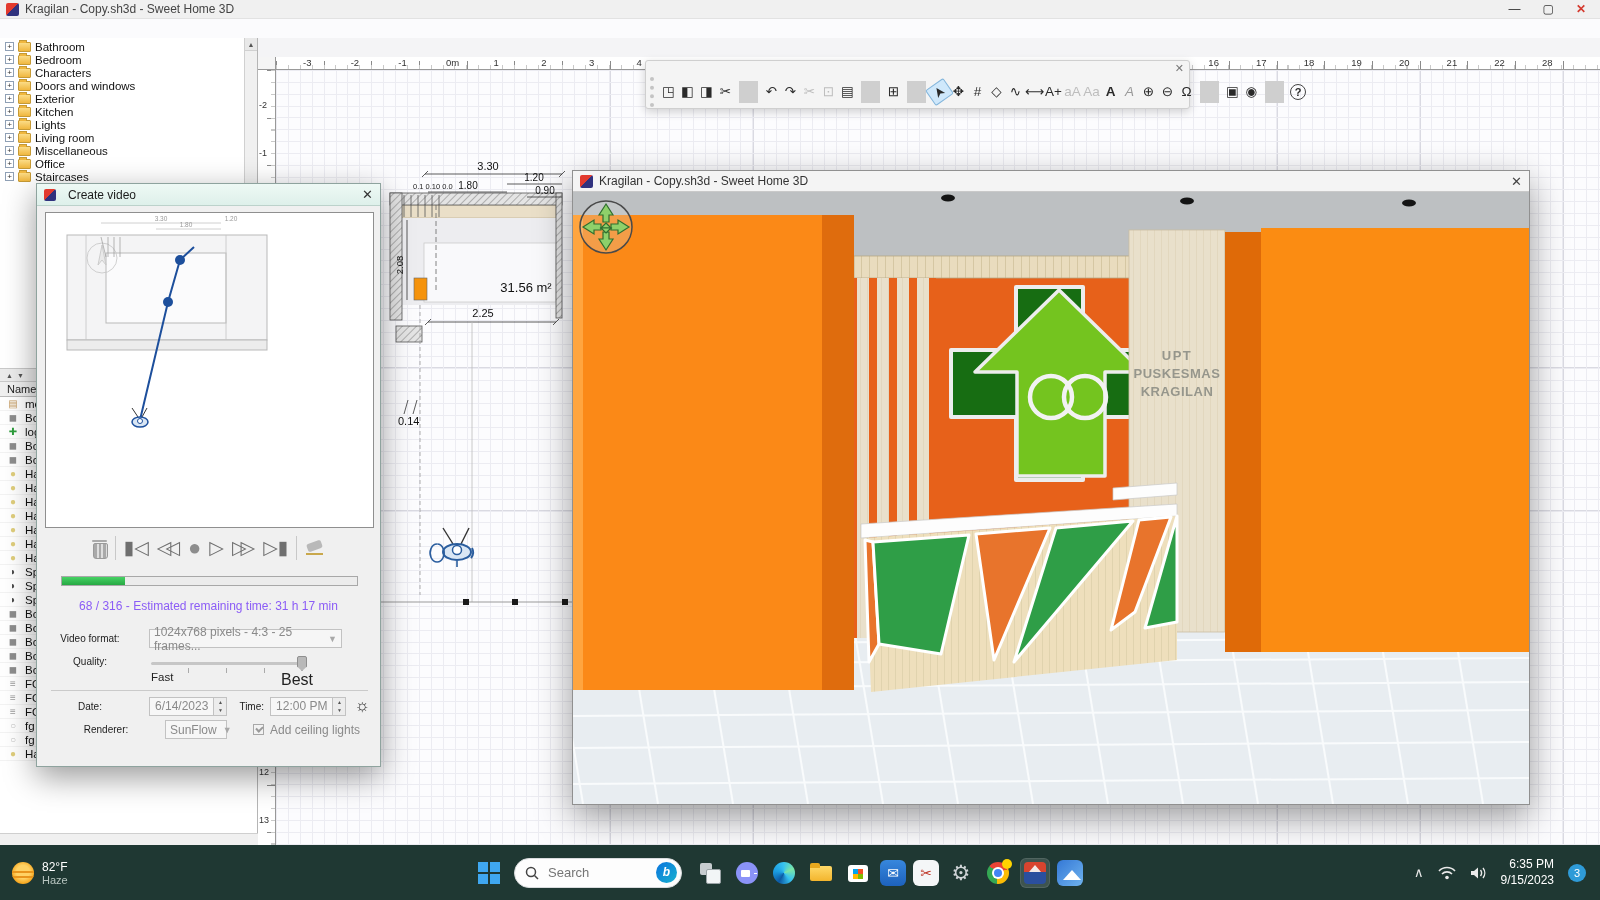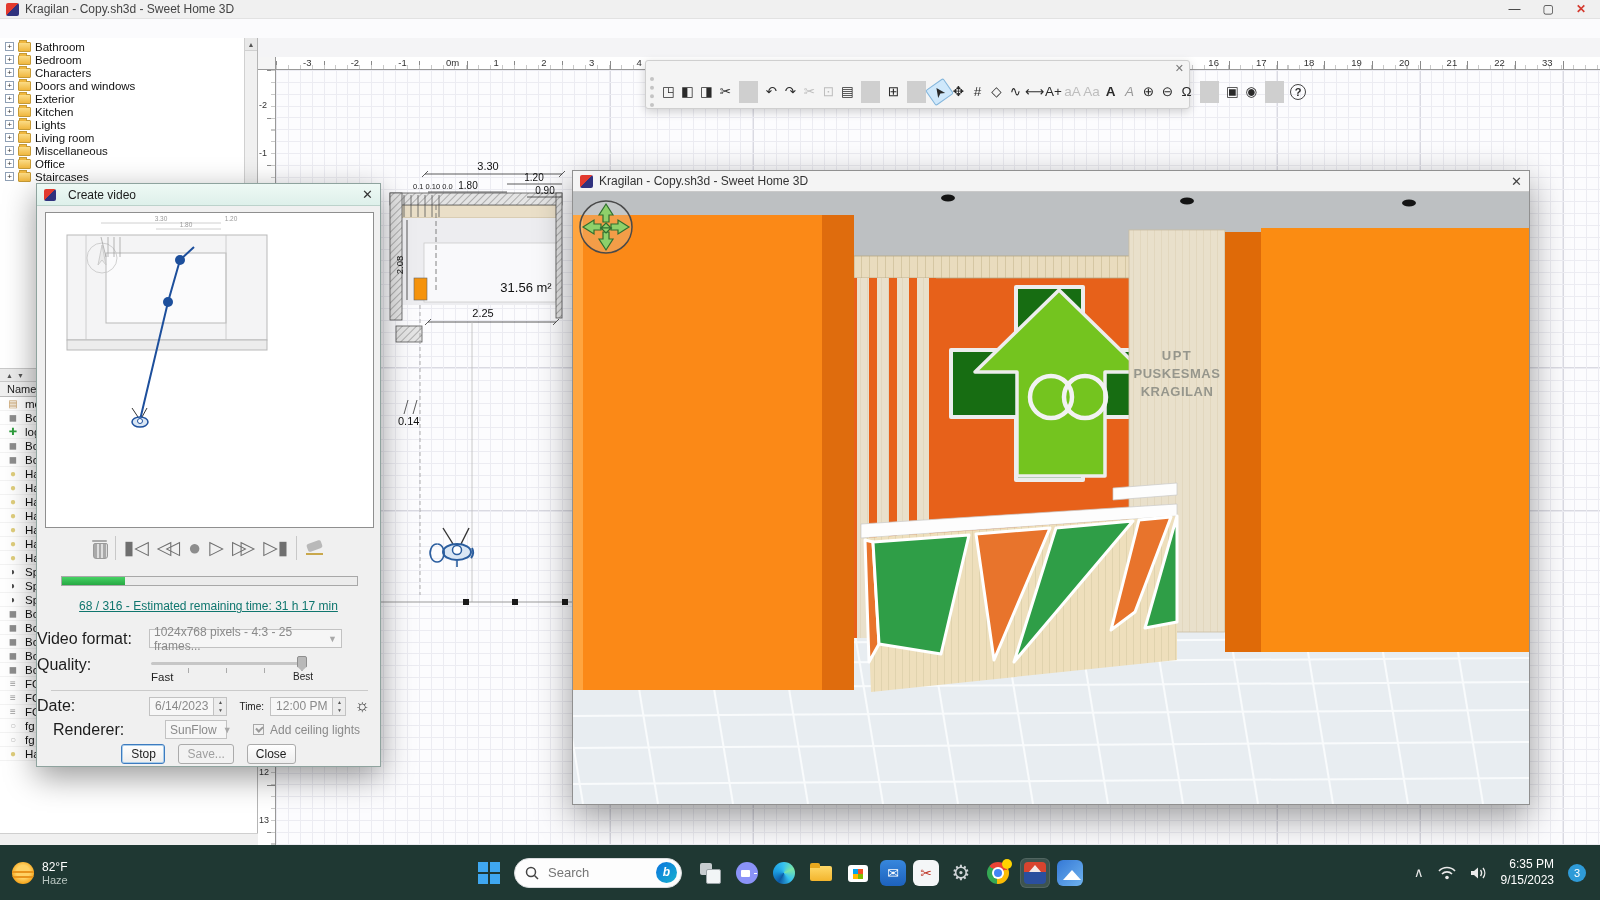--- a/index.html
+++ b/index.html
@@ -87,34 +87,34 @@
   .media-btn.rec{color:#8d8d8d;font-size:22px;}
   .msep{width:1px;height:24px;background:#c8c8c8;}
   .k-trash{position:relative;width:15px;height:19px;}
   .k-trash::before{content:"";position:absolute;left:1px;top:4px;width:13px;height:14px;background:linear-gradient(90deg,#a9a9a9 0 2px,#e9e9e9 2px 4px) ,#a9a9a9;border-radius:2px 2px 3px 3px;background:repeating-linear-gradient(90deg,#a9a9a9 0 2.5px,#dedede 2.5px 4.5px);border:1px solid #9a9a9a;}
   .k-trash::after{content:"";position:absolute;left:0;top:1px;width:15px;height:2.5px;background:#a9a9a9;border-radius:1px;}
   .k-eraser{position:relative;width:20px;height:18px;}
   .k-eraser::before{content:"";position:absolute;left:2px;top:3px;width:15px;height:8px;background:#b9b9b9;border-radius:2px;transform:rotate(-20deg);}
   .k-eraser::after{content:"";position:absolute;left:1px;bottom:2px;width:17px;height:2px;background:#c9a84c;}
   #vd-progress{position:absolute;left:24px;top:392px;width:297px;height:10px;background:#ececec;border:1px solid #a8a8a8;}
   #vd-progress-fill{height:100%;background:linear-gradient(#46d264,#27a843);}
-  #vd-status{position:absolute;left:0;top:415px;width:100%;text-align:center;font-size:12px;color:#0f766e;text-decoration:underline;}
+  #vd-status{position:absolute;left:0;top:415px;width:100%;text-align:center;font-size:12px;color:#8b5cf6;}
   .vd-row{position:absolute;left:0;width:100%;display:flex;align-items:center;}
-  .vd-label{width:112px;text-align:left;font-size:16px;color:#1c1c1c;padding-right:6px;flex:0 0 auto;}
+  .vd-label{width:112px;text-align:center;font-size:10px;color:#1c1c1c;padding-right:6px;flex:0 0 auto;}
   .combo{height:19px;background:#f6f6f6;border:1px solid #c2c2c2;color:#8a8a8a;font-size:12px;display:flex;align-items:center;padding:0 4px;gap:6px;}
   .combo .chev{font-size:9px;color:#a8a8a8;margin-left:auto;}
   #row-format{top:445px;}
   #combo-format{width:193px;}
   #row-quality{top:472px;align-items:flex-start;}
   #slider{position:relative;width:152px;height:26px;margin-left:2px;}
   #slider .track{position:absolute;left:0;right:0;top:6px;height:3px;background:#c6c6c6;border-radius:2px;}
   #slider .tick{position:absolute;top:12px;width:1px;height:5px;background:#aaa;}
   #slider .thumb{position:absolute;right:-4px;top:0;width:10px;height:15px;background:#b9b9b9;border:1px solid #8f8f8f;border-radius:2px 2px 0 0;clip-path:polygon(0 0,100% 0,100% 70%,50% 100%,0 70%);}
   #slider .sl-min{position:absolute;left:0;top:15px;font-size:11.5px;color:#222;}
-  #slider .sl-max{position:absolute;right:-10px;top:15px;font-size:10px;color:#222;}
+  #slider .sl-max{position:absolute;right:-10px;top:15px;font-size:16px;color:#222;}
   #vd-sep{position:absolute;left:14px;top:506px;width:317px;height:1px;background:#cacaca;}
   #row-date{top:512px;}
   .spinfield{height:19px;background:#f7f7f7;border:1px solid #c2c2c2;display:flex;align-items:center;}
   .spinfield .val{font-size:12px;color:#8a8a8a;padding:0 5px;}
   .spin{width:13px;height:100%;border-left:1px solid #c2c2c2;display:flex;flex-direction:column;}
   .spin span{flex:1;font-size:5px;color:#555;text-align:center;line-height:8px;background:#ececec;}
   .inline-label{font-size:10px;color:#1c1c1c;padding:0 6px 0 12px;}
   #sun-icon{font-size:17px;color:#333;margin-left:8px;}
   #row-renderer{top:536px;padding-left:16px;}
   #combo-renderer{width:62px;}
@@ -216,21 +216,21 @@
         <span class="hnum" style="left: 787.4px;">13</span>
         <span class="hnum" style="left: 835.05px;">14</span>
         <span class="hnum" style="left: 882.7px;">15</span>
         <span class="hnum" style="left: 930.35px;">16</span>
         <span class="hnum" style="left: 978px;">17</span>
         <span class="hnum" style="left: 1025.65px;">18</span>
         <span class="hnum" style="left: 1073.3px;">19</span>
         <span class="hnum" style="left: 1120.95px;">20</span>
         <span class="hnum" style="left: 1168.6px;">21</span>
         <span class="hnum" style="left: 1216.25px;">22</span>
-        <span class="hnum" style="left: 1263.9px;">33</span>
+        <span class="hnum" style="left: 1263.9px;">28</span>
       </div>
     <div id="v-ruler">
         <span class="vnum" style="top: 30px;">-2</span>
         <span class="vnum" style="top: 77.65px;">-1</span>
         <span class="vnum" style="top: 125.3px;">0m</span>
         <span class="vnum" style="top: 172.95px;">1</span>
         <span class="vnum" style="top: 220.6px;">2</span>
         <span class="vnum" style="top: 268.25px;">3</span>
         <span class="vnum" style="top: 315.9px;">4</span>
         <span class="vnum" style="top: 363.55px;">5</span>
@@ -731,25 +731,20 @@
     </div>
     <div class="vd-row" id="row-renderer">
       <span class="vd-label">Renderer:</span>
       <span class="combo" id="combo-renderer">
         <span>SunFlow</span>
           <span class="chev">▼</span>
       </span>
       <span class="checkbox"></span>
       <span id="ceiling-label">Add ceiling lights</span>
     </div>
-    <div id="vd-buttons">
-      <span class="vd-btn focused">Stop</span>
-      <span class="vd-btn disabled">Save...</span>
-      <span class="vd-btn">Close</span>
-    </div>
   </div>
 
   <div id="taskbar">
     <div id="weather">
       <div id="weather-icon"></div>
       <div id="weather-text">
         <div class="t1">82°F</div>
         <div class="t2">Haze</div>
       </div>
     </div>

